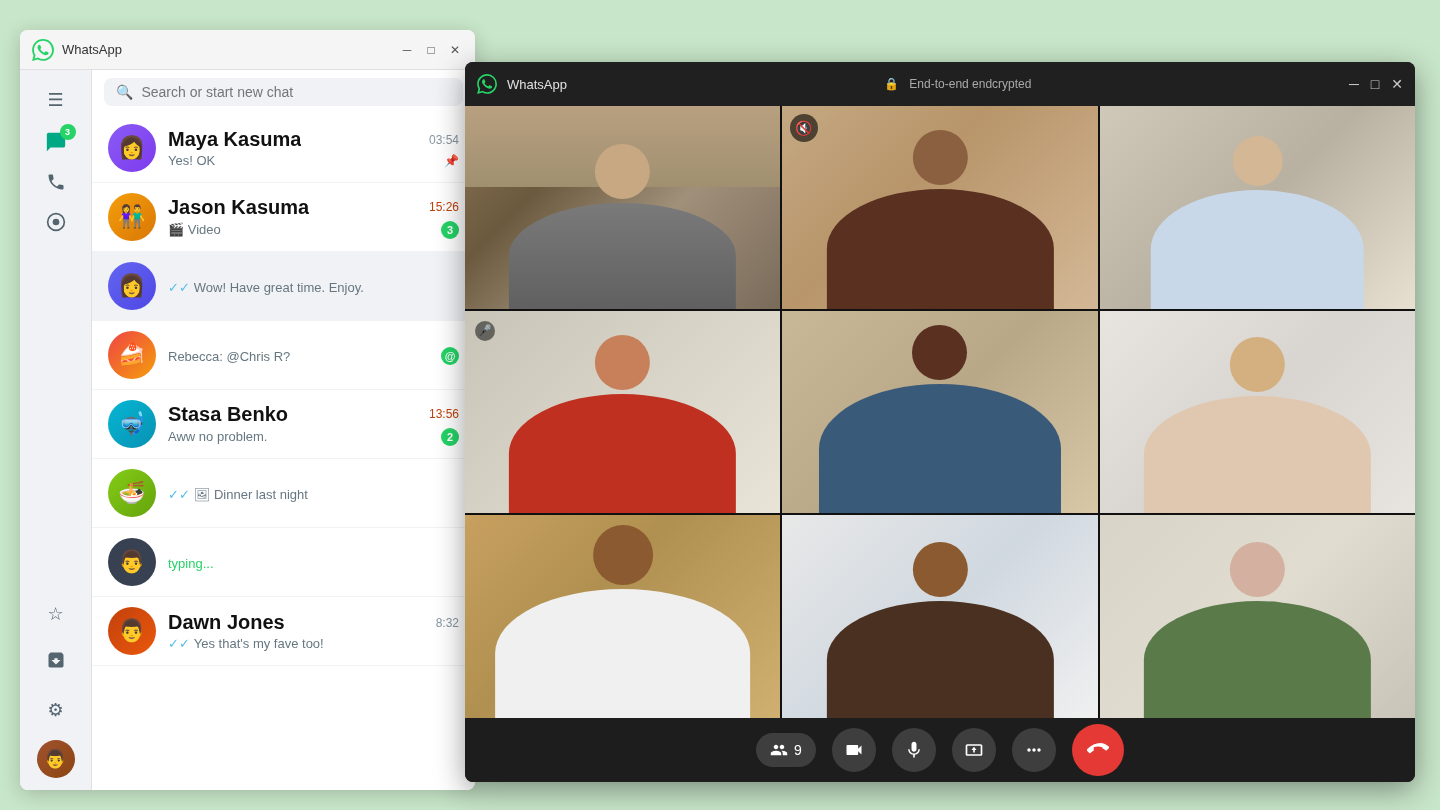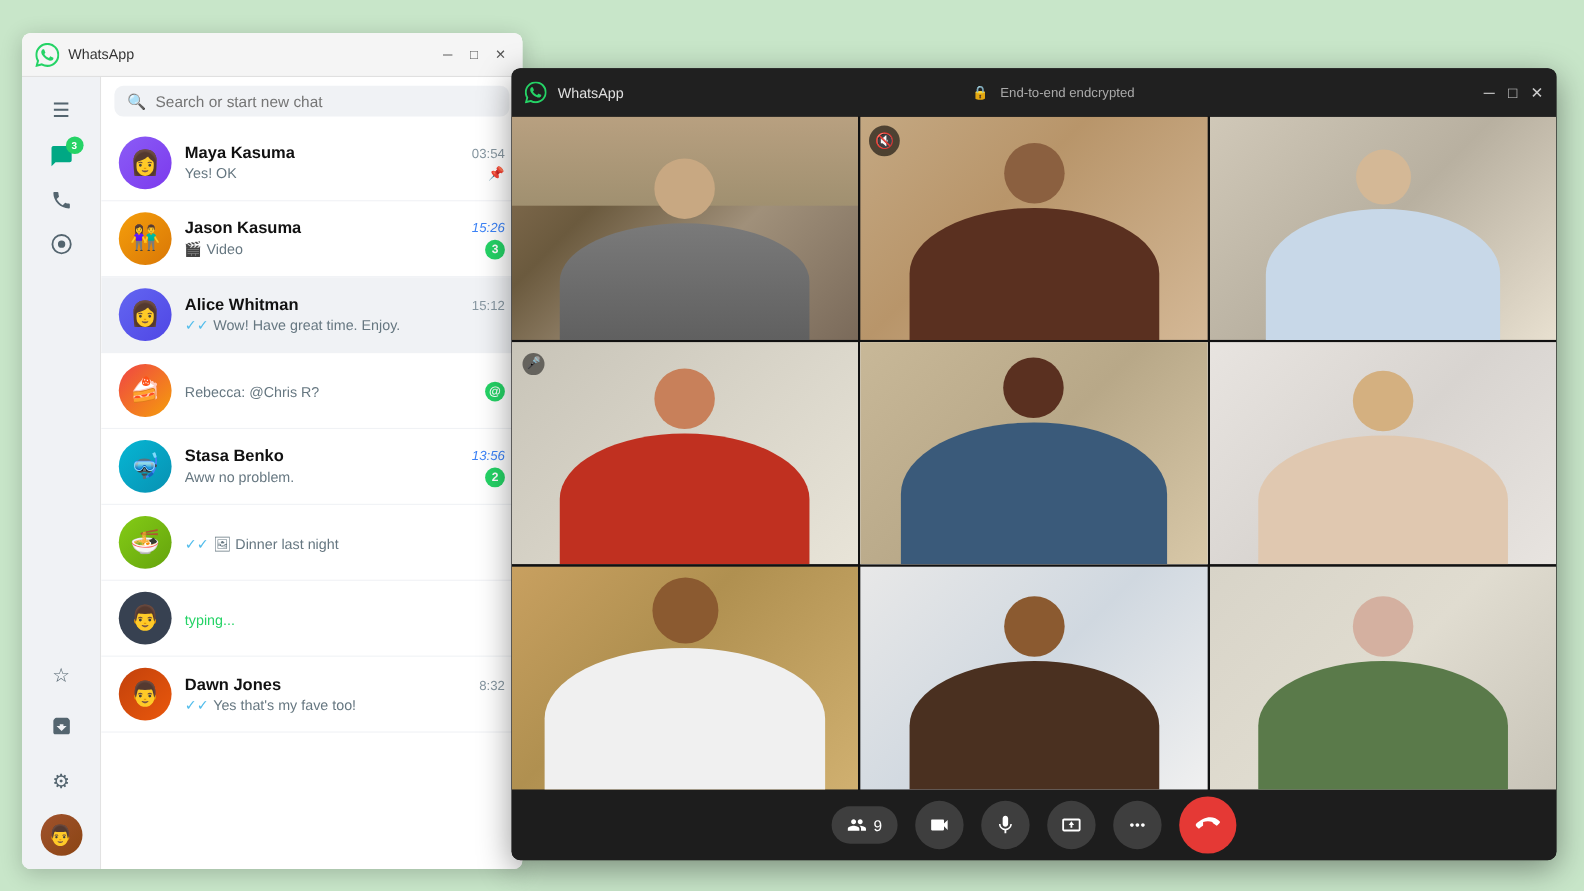--- a/index.html
+++ b/index.html
@@ -217,36 +217,35 @@
     .chat-info {
       flex: 1;
       min-width: 0;
     }
     .chat-top {
       display: flex;
       justify-content: space-between;
       align-items: center;
     }
     .chat-name {
-      font-size: 15px;
+      font-size: 20px;
       font-weight: 600;
       color: #111;
       white-space: nowrap;
       overflow: hidden;
       text-overflow: ellipsis;
     }
     .chat-time {
       font-size: 12px;
       color: #8696a0;
       white-space: nowrap;
       flex-shrink: 0;
     }
     .chat-time.unread {
-      color: #3b82f6;
-      font-style: italic;
+      color: #c2410c;
     }
     .chat-preview {
       display: flex;
       align-items: center;
       justify-content: space-between;
       margin-top: 2px;
     }
     .chat-last-msg {
       font-size: 13px;
       color: #667781;
@@ -543,24 +542,20 @@
           </div>
         </div>
 
         <div class="chat-item active">
           <div class="avatar-wrap">
             <div class="avatar" style="background: linear-gradient(135deg, #6366f1, #4f46e5);">
                 <span style="font-size:22px;">👩</span>
               </div>
           </div>
           <div class="chat-info">
-            <div class="chat-top">
-              <span class="chat-name">Alice Whitman</span>
-              <span class="chat-time">15:12</span>
-            </div>
             <div class="chat-preview">
               <span class="chat-last-msg"><span class="double-check">✓✓</span> Wow! Have great time. Enjoy.</span>
             </div>
           </div>
         </div>
 
         <div class="chat-item">
           <div class="avatar-wrap">
             <div class="avatar" style="background: linear-gradient(135deg, #ef4444, #f59e0b);">
                 <span style="font-size:22px;">🍰</span>

